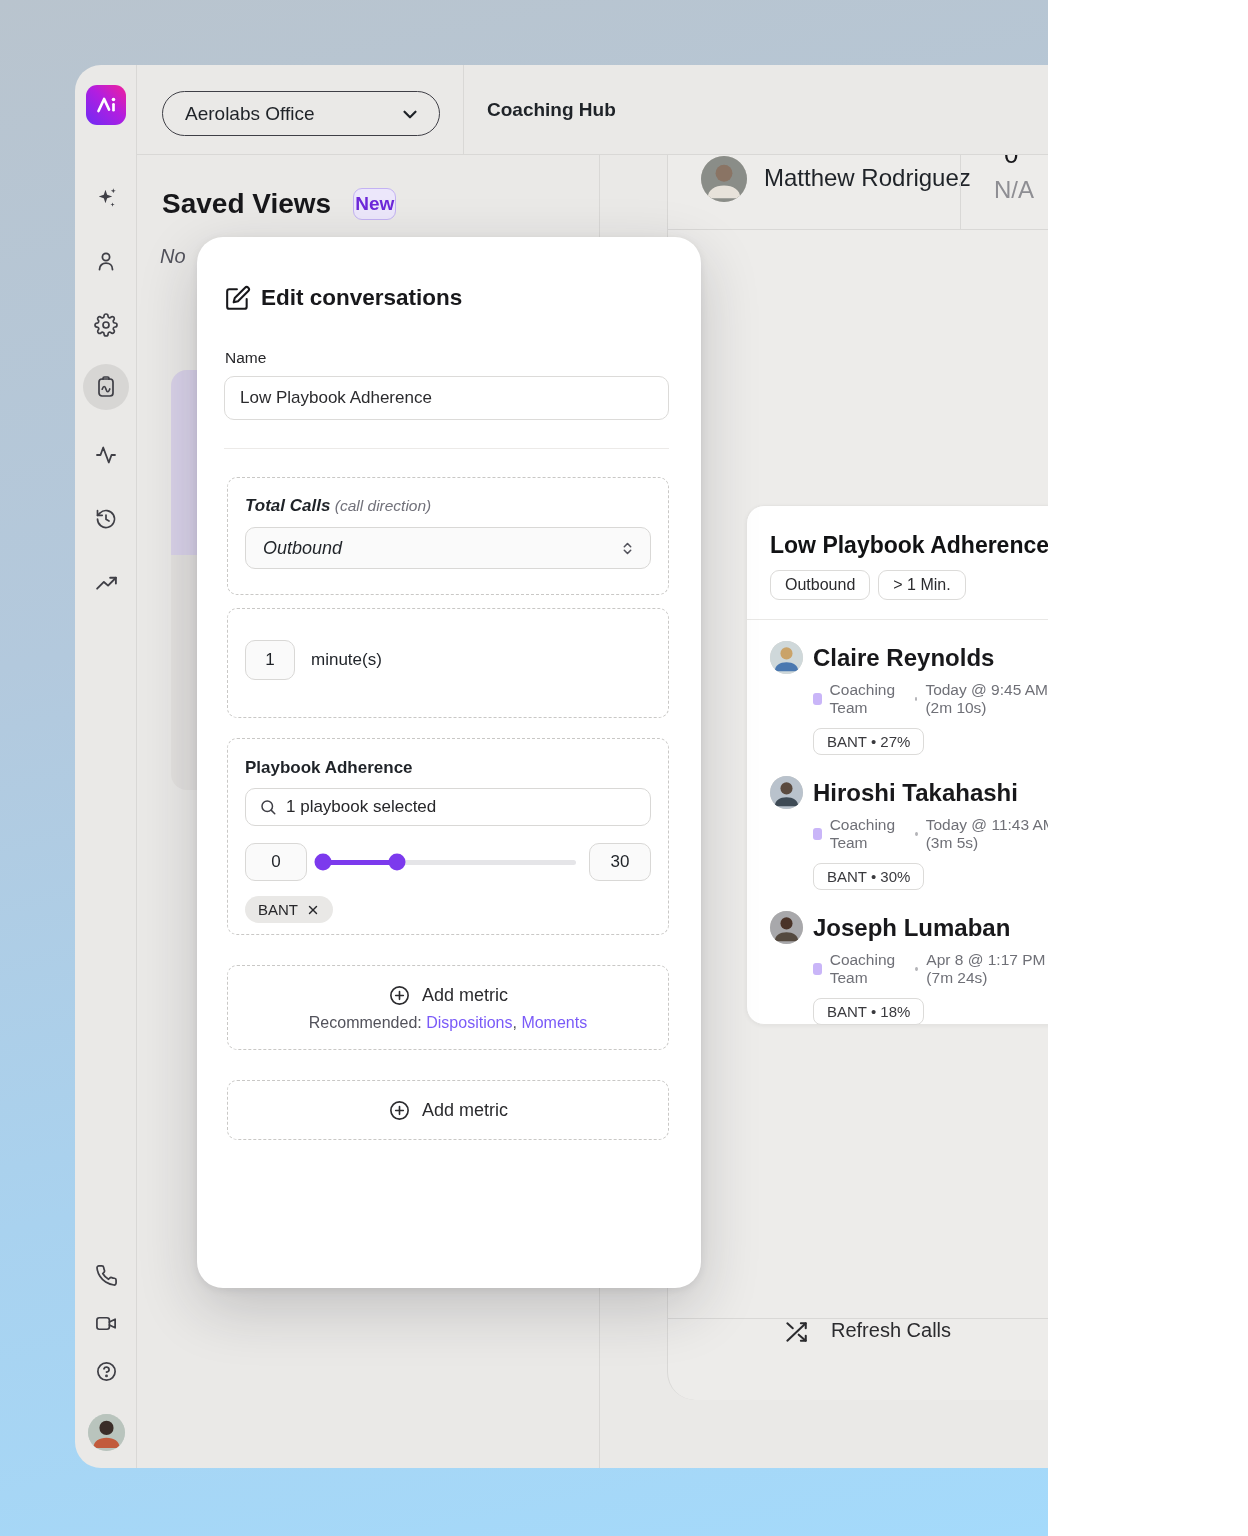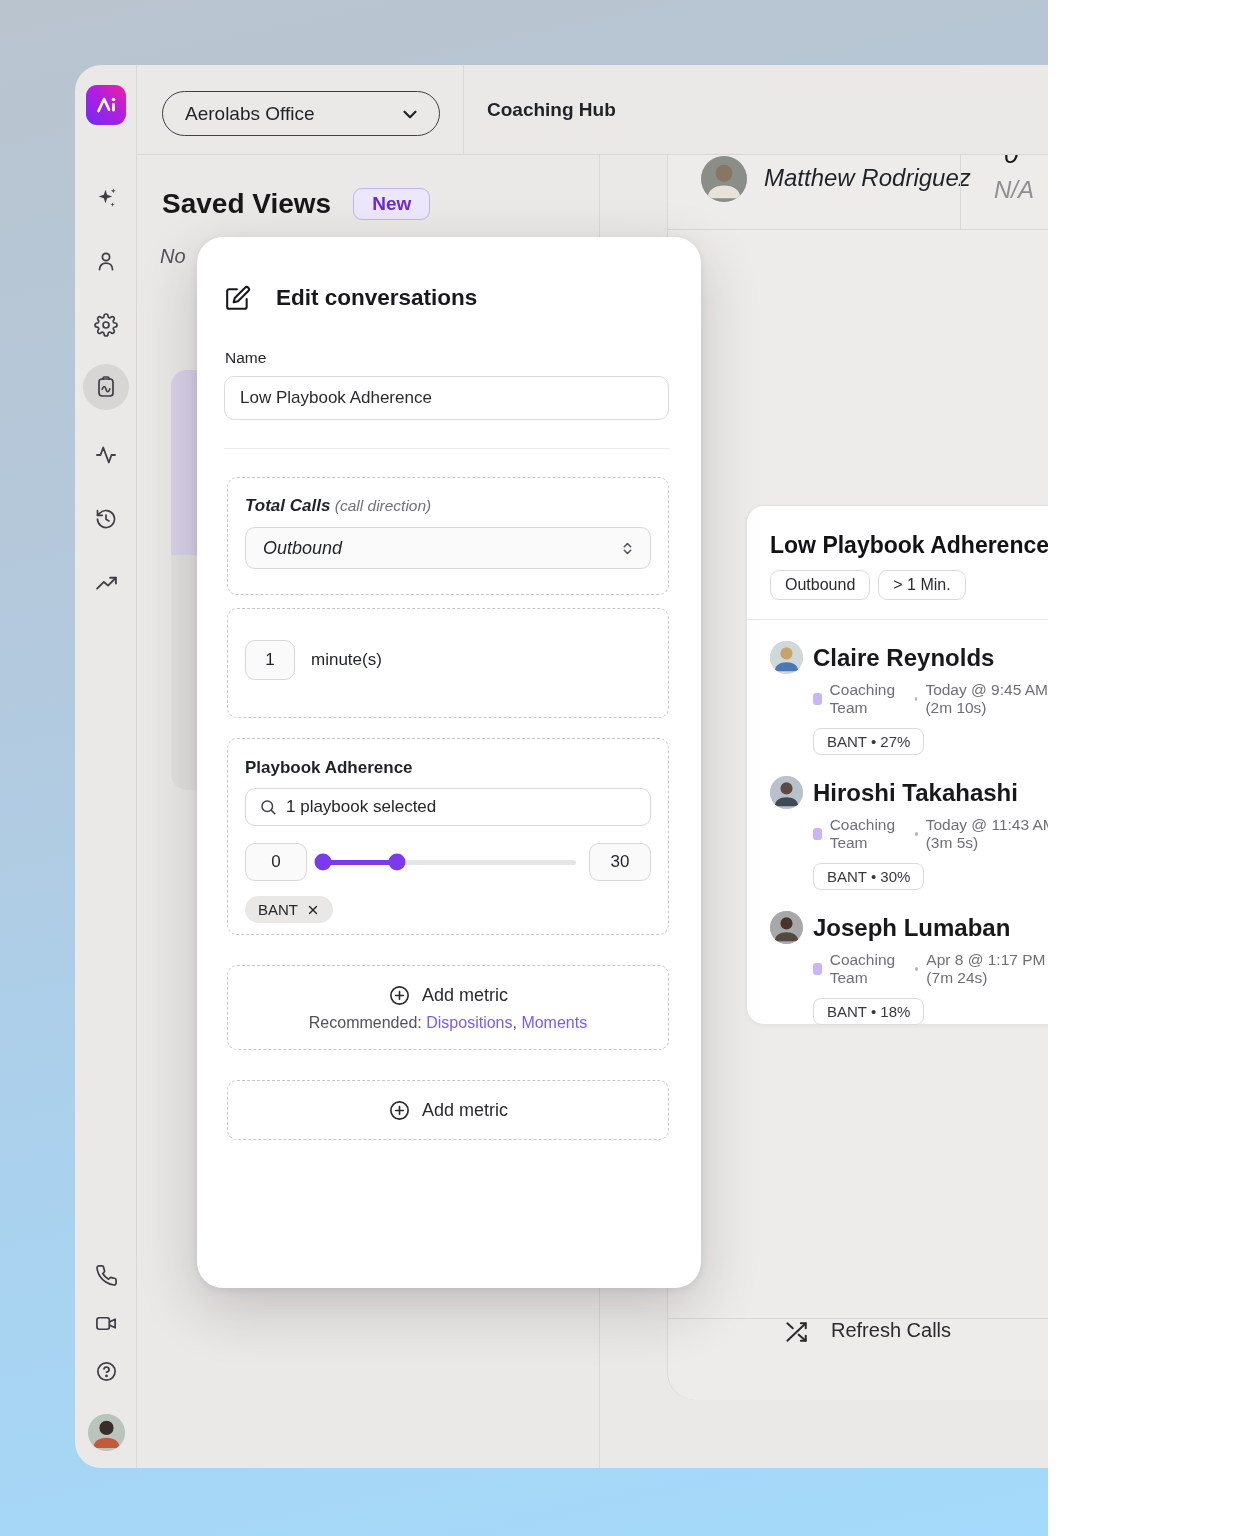--- a/index.html
+++ b/index.html
@@ -28,31 +28,31 @@
     border-radius:23px; background:transparent; display:flex; align-items:center; justify-content:space-between;
     padding:0 18px 0 22px; font-size:19px; color:#1f2328; cursor:pointer; }
   .topbar-divider { position:absolute; left:326px; top:0; bottom:0; width:1px; background:#d9d8d6; }
   .hub-title { position:absolute; left:350px; top:0; height:100%; display:flex; align-items:center;
     font-size:19px; font-weight:700; color:#1f2328; }
 
   
   .views-panel { position:absolute; left:62px; top:90px; width:463px; bottom:0; border-right:1px solid #d9d8d6; }
   .views-head { position:absolute; left:25px; top:33px; display:flex; align-items:center; gap:22px; }
   .views-title { font-size:28px; font-weight:700; color:#18181b; }
-  .new-badge { padding:4px 18px; border-radius:9px; background:#ece7fb; border:1.5px solid #c3b2f3;
+  .new-badge { padding:4px 1px; border-radius:9px; background:#ece7fb; border:1.5px solid #c3b2f3;
     color:#6d28d9; font-size:19px; font-weight:600; }
   .no-text { position:absolute; left:23px; top:90px; font-style:italic; color:#52525b; font-size:20px; }
   .behind-card { position:absolute; left:34px; top:215px; width:29px; height:420px;
     border-radius:16px 0 0 16px; background:#e3e1df; overflow:hidden; }
   .behind-card .tint { width:100%; height:185px; background:#d9d2e9; }
 
   
   .detail { position:absolute; left:592px; top:90px; right:0; height:1245px; background:#edecea;
     border-left:1px solid #d9d8d6; border-bottom-left-radius:28px; }
-  .person-row { position:absolute; left:0; right:0; top:0; height:75px; border-bottom:1px solid #d9d8d6;font-style:italic; }
+  .person-row { position:absolute; left:0; right:0; top:0; height:75px; border-bottom:1px solid #d9d8d6; }
   .person-avatar { position:absolute; left:33px; top:1px; width:46px; height:46px; border-radius:50%; overflow:hidden; background:#d4cfc8; }
   .person-name { position:absolute; left:96px; top:9px; font-size:24px; font-weight:500; color:#1f2328; }
   .stat-col { position:absolute; right:0; top:0; width:88px; height:75px; border-left:1px solid #d9d8d6; overflow:hidden; }
   .stat-num { margin:-16px 0 0 43px; font-size:26px; color:#18181b; }
   .stat-na { margin:6px 0 0 33px; font-size:24px; color:#8e8e93; }
 
   
   .card { position:absolute; left:78px; right:-20px; top:350px; height:520px; background:#ffffff;
     border:1px solid #e5e4e2; border-radius:18px; box-shadow:0 1px 4px rgba(0,0,0,.05); padding:26px 0 0 23px; }
   .card-title { font-size:23px; font-weight:700; color:#111214; }
@@ -69,21 +69,21 @@
   .score-chip { display:inline-block; margin-top:11px; border:1px solid #dcdbd9; border-radius:8px;
     background:#fff; padding:4px 13px; font-size:15px; color:#3a3a3e; }
 
   .refresh-bar { position:absolute; left:0; right:0; bottom:0; height:82px; border-top:1px solid #d9d8d6;
     display:flex; align-items:flex-start; padding-left:115px; gap:22px; color:#2b2b2e; cursor:pointer; }
   .refresh-label { font-size:20px; font-weight:500; }
 
   
   .modal { position:absolute; left:122px; top:172px; width:504px; height:1051px; background:#fff;
     border-radius:26px; box-shadow:0 20px 60px rgba(30,30,40,.20), 0 2px 8px rgba(30,30,40,.08); z-index:20; }
-  .modal-head { display:flex; align-items:center; gap:25px; padding:48px 12px 0 28px; color:#18181b; }
+  .modal-head { display:flex; align-items:center; gap:10px; padding:48px 12px 0 28px; color:#18181b; }
   .modal-title { font-size:22.5px; font-weight:700; }
   .field-label { margin:38px 0 0 28px; font-size:15.5px; font-weight:500; color:#27272a; }
   .name-input { display:block; margin:9px 0 0 27px; width:445px; height:44px; border:1px solid #dcdbd9;
     border-radius:10px; padding:0 15px; font-size:17px; color:#2b2b2e; font-family:"Liberation Sans",sans-serif; background:#fff; }
   .modal-divider { margin:28px 0 0 27px; width:445px; height:1px; background:#eceae8; }
 
   .dashed { position:absolute; left:30px; width:442px; border:1.5px dashed #c9c8c6; border-radius:10px; }
   .sec-label { font-size:17px; font-weight:700; color:#1f2328; }
   .sec-sub { font-size:15.5px; font-weight:400; color:#71717a; }
   .s1 { top:240px; height:118px; padding:18px 17px 0;font-style:italic; }

